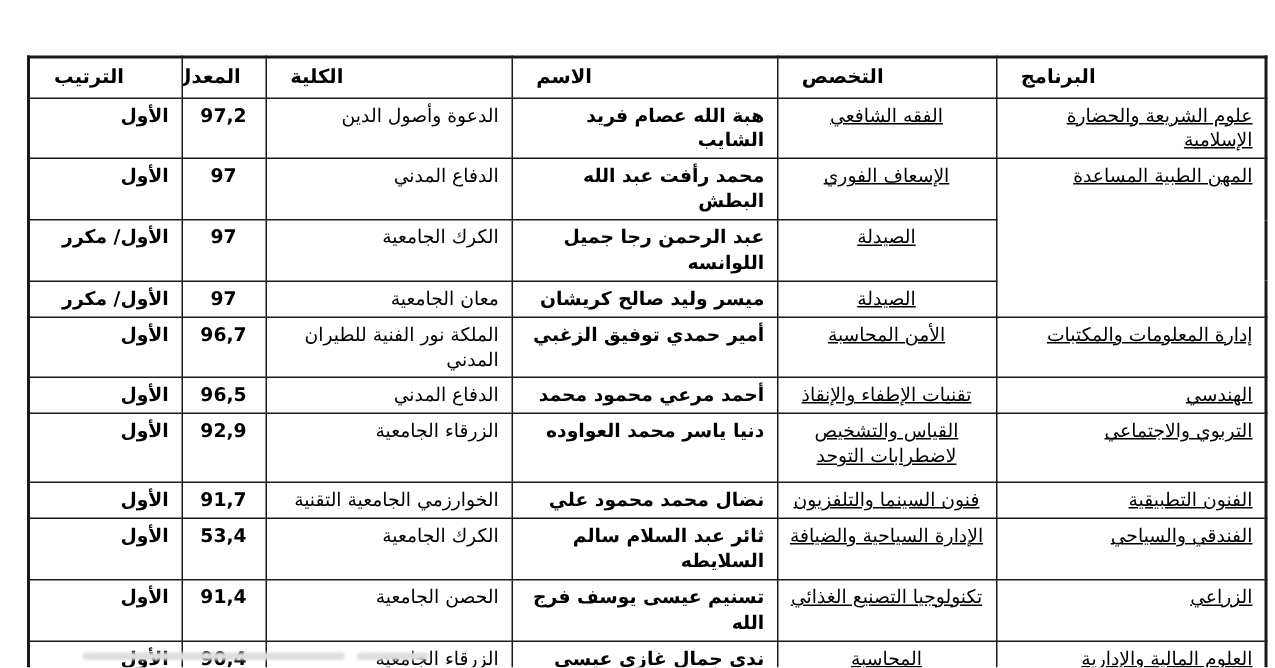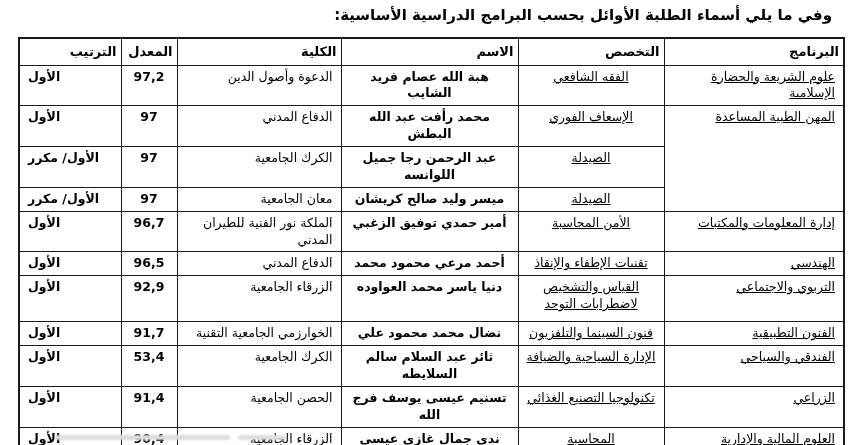--- a/index.html
+++ b/index.html
@@ -39,46 +39,45 @@
     vertical-align: top;
     overflow: hidden;
     line-height: 1.35;
   }
   table.results { border: 2px solid #1a1a1a; }
   table.results thead tr { height: 27px; }
   table.results tbody tr { height: 23px; }
   table.results tbody tr.tall { height: 46px; }
   table.results th {
     font-weight: bold;
-    text-align: right;
+    text-align: left;
     font-size: 13px;
     vertical-align: middle;
-    padding: 2px 4px;
+    padding: 2px 16px;
   }
   td.cell-program   { text-align: right; text-decoration: underline; }
   td.cell-spec      { text-align: center; text-decoration: underline; }
-  td.cell-name      { text-align: center; font-weight: bold; margin-top: 35px; }
+  td.cell-name      { text-align: right; font-weight: bold; margin-top: 35px; }
   td.cell-college   { text-align: right; margin-top: 34px; }
   td.cell-gpa       { text-align: center; font-weight: bold; direction: ltr; }
-  td.cell-rank      { text-align: left; font-weight: bold; padding-right: 12px; }
+  td.cell-rank      { text-align: right; font-weight: bold; padding-right: 12px; }
   .artifact {
     position: absolute;
     background: #dddddd;
     border-radius: 3px;
     filter: blur(1px);
   }
   .artifact.a1 { left: 55px;  top: 435px; width: 175px; height: 5px; }
   .artifact.a2 { left: 238px; top: 435px; width: 48px;  height: 5px; }
 </style>
 </head>
 <body>
 
 <div class="page">
 
-  <div class="doc-title">وفي ما يلي أسماء الطلبة الأوائل بحسب البرامج الدراسية الأساسية:</div>
 
   <table class="results">
     <colgroup>
       <col style="width:180px">
       <col style="width:146px">
       <col style="width:177px">
       <col style="width:164px">
       <col style="width:56px">
       <col style="width:102px">
     </colgroup>

